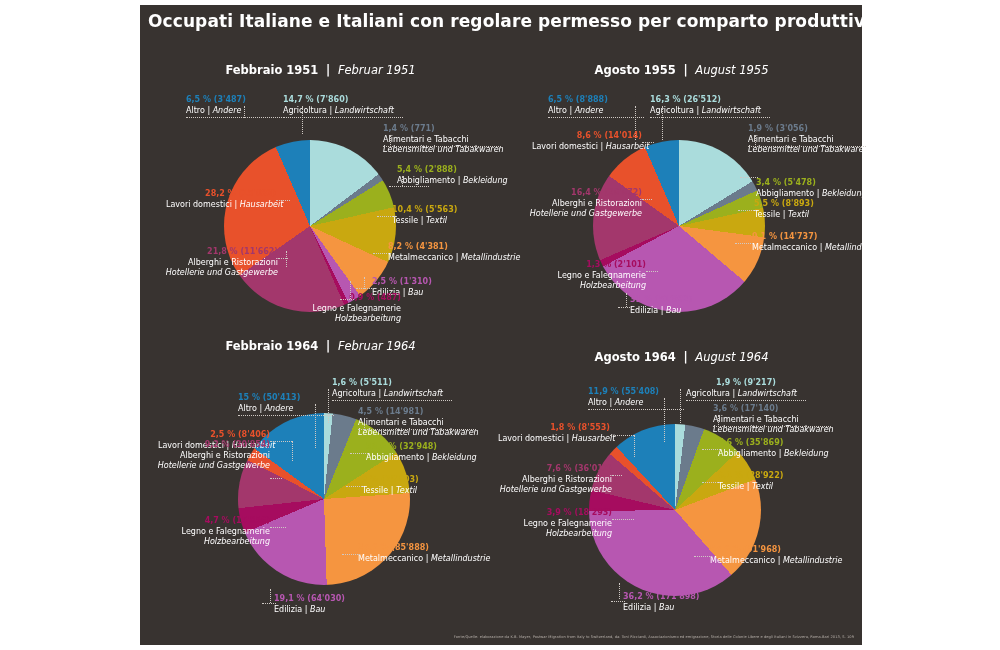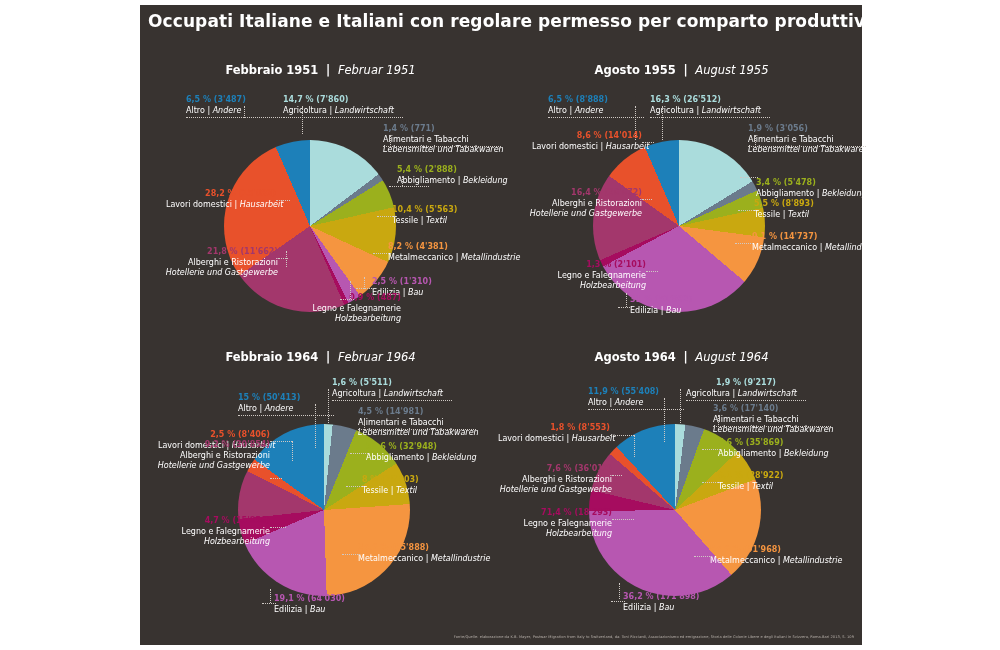--- a/index.html
+++ b/index.html
@@ -78,21 +78,21 @@
     <div class="panel-title">
       <span class="it">Agosto 1955</span>
       <span class="sep">&nbsp;|&nbsp;</span>
       <span class="de">August 1955</span>
     </div>
     <div class="pie-wrap">
       <div class="pie" id="pie1" style="left: 92px; top: 77px; width: 172px; height: 172px; background: conic-gradient(rgb(170, 220, 220) 0deg, rgb(170, 220, 220) 58.68deg, rgb(107, 123, 140) 58.68deg, rgb(107, 123, 140) 65.52deg, rgb(155, 176, 29) 65.52deg, rgb(155, 176, 29) 77.76deg, rgb(201, 168, 16) 77.76deg, rgb(201, 168, 16) 97.56deg, rgb(245, 149, 64) 97.56deg, rgb(245, 149, 64) 130.32deg, rgb(183, 87, 177) 130.32deg, rgb(183, 87, 177) 241.92deg, rgb(166, 12, 95) 241.92deg, rgb(166, 12, 95) 246.6deg, rgb(163, 55, 108) 246.6deg, rgb(163, 55, 108) 305.64deg, rgb(232, 81, 43) 305.64deg, rgb(232, 81, 43) 336.6deg, rgb(29, 128, 185) 336.6deg, rgb(29, 128, 185) 360deg);"></div>
     </div>
   </div>
 
-  <div class="panel" style="left:0px; top:345px;">
+  <div class="panel" style="left:0px; top:334px;">
     <div class="panel-title">
       <span class="it">Febbraio 1964</span>
       <span class="sep">&nbsp;|&nbsp;</span>
       <span class="de">Februar 1964</span>
     </div>
     <div class="pie-wrap">
       <div class="pie" id="pie2" style="left: 98px; top: 74px; width: 172px; height: 172px; background: conic-gradient(rgb(170, 220, 220) 0deg, rgb(170, 220, 220) 5.76deg, rgb(107, 123, 140) 5.76deg, rgb(107, 123, 140) 21.96deg, rgb(155, 176, 29) 21.96deg, rgb(155, 176, 29) 57.24deg, rgb(201, 168, 16) 57.24deg, rgb(201, 168, 16) 86.04deg, rgb(245, 149, 64) 86.04deg, rgb(245, 149, 64) 178.2deg, rgb(183, 87, 177) 178.2deg, rgb(183, 87, 177) 246.96deg, rgb(166, 12, 95) 246.96deg, rgb(166, 12, 95) 263.88deg, rgb(163, 55, 108) 263.88deg, rgb(163, 55, 108) 297deg, rgb(232, 81, 43) 297deg, rgb(232, 81, 43) 306deg, rgb(29, 128, 185) 306deg, rgb(29, 128, 185) 360deg);"></div>
     </div>
   </div>
 
@@ -309,21 +309,21 @@
         <span class="val" style="color: rgb(201, 168, 16);">6,1 % (28'922)</span>
         <span class="nm">Tessile | <span class="de">Textil</span></span>
       </div>
       <div class="leader h" style="left: 562px; top: 477px; width: 18px;"></div>
       <div class="lbl ralign" style="left: 352px; top: 459px; width: 120px;">
         <span class="val" style="color: rgb(163, 55, 108);">7,6 % (36'012)</span>
         <span class="nm">Alberghi e Ristorazioni<br><span class="de">Hotellerie und Gastgewerbe</span></span>
       </div>
       <div class="leader h" style="left: 472px; top: 470px; width: 10px;"></div>
       <div class="lbl ralign" style="left: 352px; top: 503px; width: 120px;">
-        <span class="val" style="color: rgb(166, 12, 95);">71,4 % (18'293)</span>
+        <span class="val" style="color: rgb(166, 12, 95);">3,9 % (18'293)</span>
         <span class="nm">Legno e Falegnamerie<br><span class="de">Holzbearbeitung</span></span>
       </div>
       <div class="leader h" style="left: 472px; top: 514px; width: 22px;"></div>
       <div class="lbl" style="left: 570px; top: 540px; width: 100px;">
         <span class="val" style="color: rgb(245, 149, 64);">85,6 % (91'968)</span>
         <span class="nm">Metalmeccanico | <span class="de">Metallindustrie</span></span>
       </div>
       <div class="leader h" style="left: 554px; top: 551px; width: 18px;"></div>
       <div class="lbl" style="left: 483px; top: 587px; width: 80px;">
         <span class="val" style="color: rgb(183, 87, 177);">36,2 % (171'898)</span>

